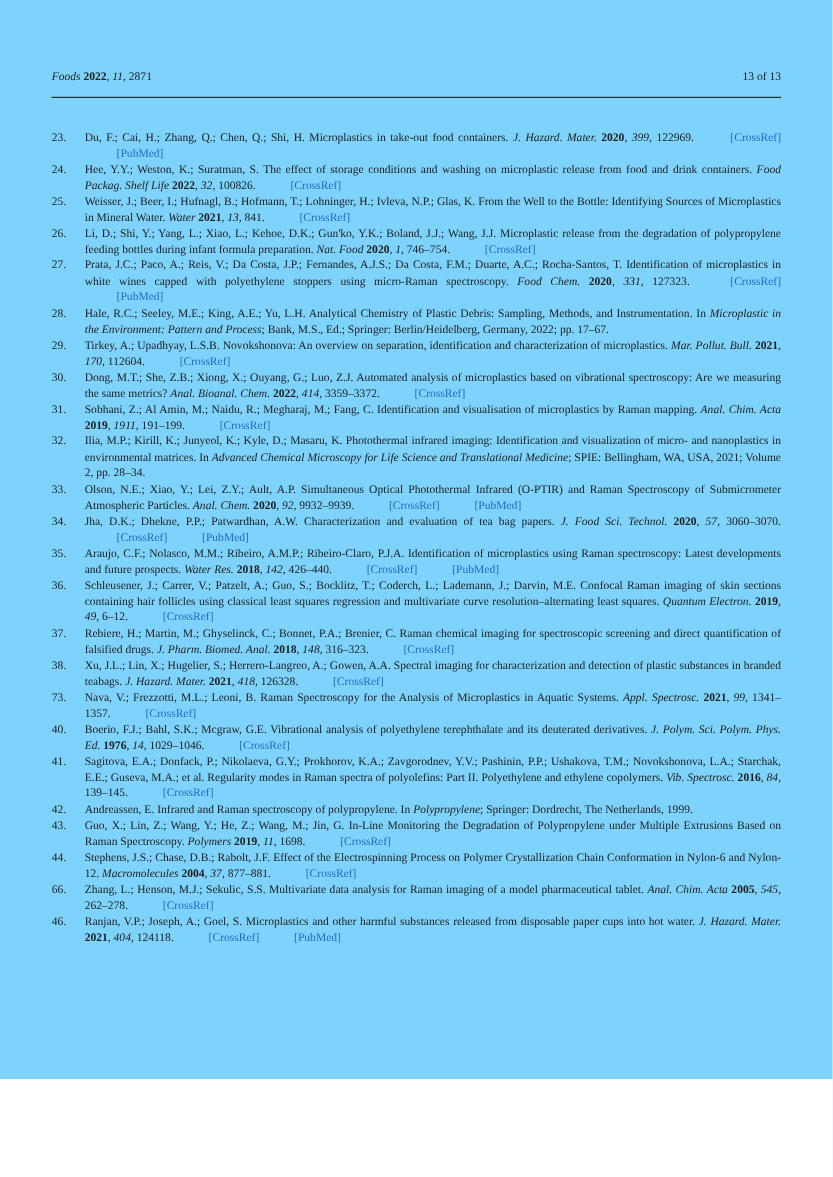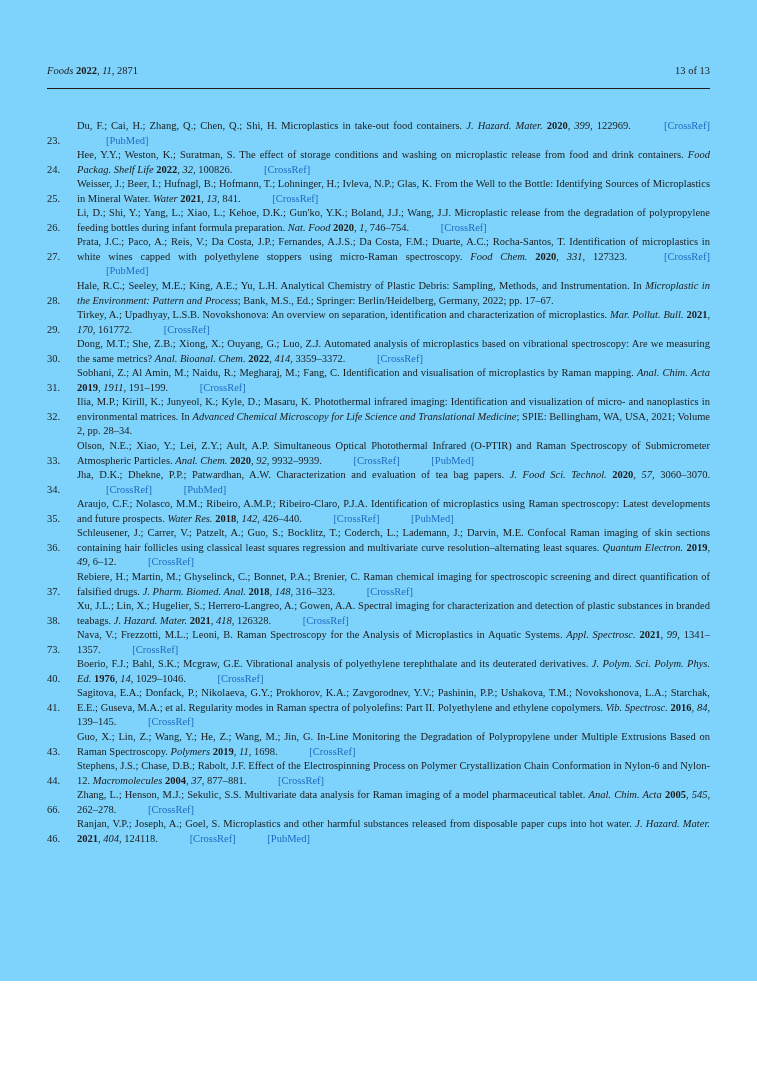--- a/index.html
+++ b/index.html
@@ -42,21 +42,20 @@
   }
   .ref {
     position:relative;
     padding-left:30px;
     text-align:justify;
   }
   .ref-num {
     position:absolute;
     left:0; top:0;
     text-align:right;
-    margin-top:15px;
   }
   .i { font-style:italic; }
   .b { font-weight:bold; }
   a.link {
     color:var(--link-color, #1c6cc0);
     text-decoration:none;
     cursor:pointer;
     margin-left:29px;
   }
 </style>
@@ -72,32 +71,33 @@
 
   <hr class="header-rule">
 
   <div class="refs" id="refs">
       <div class="ref"><span class="ref-num">23.</span><span><span>Du, F.; Cai, H.; Zhang, Q.; Chen, Q.; Shi, H. Microplastics in take-out food containers. </span><span class="i">J. Hazard. Mater.</span><span> </span><span class="b">2020</span><span>, </span><span class="i">399</span><span>, 122969. </span><a class="link" href="#">[CrossRef]</a><span> </span><a class="link" href="#">[PubMed]</a></span></div>
       <div class="ref"><span class="ref-num">24.</span><span><span>Hee, Y.Y.; Weston, K.; Suratman, S. The effect of storage conditions and washing on microplastic release from food and drink containers. </span><span class="i">Food Packag. Shelf Life</span><span> </span><span class="b">2022</span><span>, </span><span class="i">32</span><span>, 100826. </span><a class="link" href="#">[CrossRef]</a></span></div>
       <div class="ref"><span class="ref-num">25.</span><span><span>Weisser, J.; Beer, I.; Hufnagl, B.; Hofmann, T.; Lohninger, H.; Ivleva, N.P.; Glas, K. From the Well to the Bottle: Identifying Sources of Microplastics in Mineral Water. </span><span class="i">Water</span><span> </span><span class="b">2021</span><span>, </span><span class="i">13</span><span>, 841. </span><a class="link" href="#">[CrossRef]</a></span></div>
       <div class="ref"><span class="ref-num">26.</span><span><span>Li, D.; Shi, Y.; Yang, L.; Xiao, L.; Kehoe, D.K.; Gun'ko, Y.K.; Boland, J.J.; Wang, J.J. Microplastic release from the degradation of polypropylene feeding bottles during infant formula preparation. </span><span class="i">Nat. Food</span><span> </span><span class="b">2020</span><span>, </span><span class="i">1</span><span>, 746–754. </span><a class="link" href="#">[CrossRef]</a></span></div>
       <div class="ref"><span class="ref-num">27.</span><span><span>Prata, J.C.; Paco, A.; Reis, V.; Da Costa, J.P.; Fernandes, A.J.S.; Da Costa, F.M.; Duarte, A.C.; Rocha-Santos, T. Identification of microplastics in white wines capped with polyethylene stoppers using micro-Raman spectroscopy. </span><span class="i">Food Chem.</span><span> </span><span class="b">2020</span><span>, </span><span class="i">331</span><span>, 127323. </span><a class="link" href="#">[CrossRef]</a><span> </span><a class="link" href="#">[PubMed]</a></span></div>
       <div class="ref"><span class="ref-num">28.</span><span><span>Hale, R.C.; Seeley, M.E.; King, A.E.; Yu, L.H. Analytical Chemistry of Plastic Debris: Sampling, Methods, and Instrumentation. In </span><span class="i">Microplastic in the Environment: Pattern and Process</span><span>; Bank, M.S., Ed.; Springer: Berlin/Heidelberg, Germany, 2022; pp. 17–67.</span></span></div>
-      <div class="ref"><span class="ref-num">29.</span><span><span>Tirkey, A.; Upadhyay, L.S.B. Novokshonova: An overview on separation, identification and characterization of microplastics. </span><span class="i">Mar. Pollut. Bull.</span><span> </span><span class="b">2021</span><span>, </span><span class="i">170</span><span>, 161772. </span><a class="link" href="#">[CrossRef]</a></span></div>
+      <div class="ref"><span class="ref-num">29.</span><span><span>Tirkey, A.; Upadhyay, L.S.B. Novokshonova: An overview on separation, identification and characterization of microplastics. </span><span class="i">Mar. Pollut. Bull.</span><span> </span><span class="b">2021</span><span>, </span><span class="i">170</span><span>, 112604. </span><a class="link" href="#">[CrossRef]</a></span></div>
       <div class="ref"><span class="ref-num">30.</span><span><span>Dong, M.T.; She, Z.B.; Xiong, X.; Ouyang, G.; Luo, Z.J. Automated analysis of microplastics based on vibrational spectroscopy: Are we measuring the same metrics? </span><span class="i">Anal. Bioanal. Chem.</span><span> </span><span class="b">2022</span><span>, </span><span class="i">414</span><span>, 3359–3372. </span><a class="link" href="#">[CrossRef]</a></span></div>
       <div class="ref"><span class="ref-num">31.</span><span><span>Sobhani, Z.; Al Amin, M.; Naidu, R.; Megharaj, M.; Fang, C. Identification and visualisation of microplastics by Raman mapping. </span><span class="i">Anal. Chim. Acta</span><span> </span><span class="b">2019</span><span>, </span><span class="i">1911</span><span>, 191–199. </span><a class="link" href="#">[CrossRef]</a></span></div>
       <div class="ref"><span class="ref-num">32.</span><span><span>Ilia, M.P.; Kirill, K.; Junyeol, K.; Kyle, D.; Masaru, K. Photothermal infrared imaging: Identification and visualization of micro- and nanoplastics in environmental matrices. In </span><span class="i">Advanced Chemical Microscopy for Life Science and Translational Medicine</span><span>; SPIE: Bellingham, WA, USA, 2021; Volume 2, pp. 28–34.</span></span></div>
       <div class="ref"><span class="ref-num">33.</span><span><span>Olson, N.E.; Xiao, Y.; Lei, Z.Y.; Ault, A.P. Simultaneous Optical Photothermal Infrared (O-PTIR) and Raman Spectroscopy of Submicrometer Atmospheric Particles. </span><span class="i">Anal. Chem.</span><span> </span><span class="b">2020</span><span>, </span><span class="i">92</span><span>, 9932–9939. </span><a class="link" href="#">[CrossRef]</a><span> </span><a class="link" href="#">[PubMed]</a></span></div>
       <div class="ref"><span class="ref-num">34.</span><span><span>Jha, D.K.; Dhekne, P.P.; Patwardhan, A.W. Characterization and evaluation of tea bag papers. </span><span class="i">J. Food Sci. Technol.</span><span> </span><span class="b">2020</span><span>, </span><span class="i">57</span><span>, 3060–3070. </span><a class="link" href="#">[CrossRef]</a><span> </span><a class="link" href="#">[PubMed]</a></span></div>
       <div class="ref"><span class="ref-num">35.</span><span><span>Araujo, C.F.; Nolasco, M.M.; Ribeiro, A.M.P.; Ribeiro-Claro, P.J.A. Identification of microplastics using Raman spectroscopy: Latest developments and future prospects. </span><span class="i">Water Res.</span><span> </span><span class="b">2018</span><span>, </span><span class="i">142</span><span>, 426–440. </span><a class="link" href="#">[CrossRef]</a><span> </span><a class="link" href="#">[PubMed]</a></span></div>
       <div class="ref"><span class="ref-num">36.</span><span><span>Schleusener, J.; Carrer, V.; Patzelt, A.; Guo, S.; Bocklitz, T.; Coderch, L.; Lademann, J.; Darvin, M.E. Confocal Raman imaging of skin sections containing hair follicles using classical least squares regression and multivariate curve resolution–alternating least squares. </span><span class="i">Quantum Electron.</span><span> </span><span class="b">2019</span><span>, </span><span class="i">49</span><span>, 6–12. </span><a class="link" href="#">[CrossRef]</a></span></div>
       <div class="ref"><span class="ref-num">37.</span><span><span>Rebiere, H.; Martin, M.; Ghyselinck, C.; Bonnet, P.A.; Brenier, C. Raman chemical imaging for spectroscopic screening and direct quantification of falsified drugs. </span><span class="i">J. Pharm. Biomed. Anal.</span><span> </span><span class="b">2018</span><span>, </span><span class="i">148</span><span>, 316–323. </span><a class="link" href="#">[CrossRef]</a></span></div>
       <div class="ref"><span class="ref-num">38.</span><span><span>Xu, J.L.; Lin, X.; Hugelier, S.; Herrero-Langreo, A.; Gowen, A.A. Spectral imaging for characterization and detection of plastic substances in branded teabags. </span><span class="i">J. Hazard. Mater.</span><span> </span><span class="b">2021</span><span>, </span><span class="i">418</span><span>, 126328. </span><a class="link" href="#">[CrossRef]</a></span></div>
       <div class="ref"><span class="ref-num">73.</span><span><span>Nava, V.; Frezzotti, M.L.; Leoni, B. Raman Spectroscopy for the Analysis of Microplastics in Aquatic Systems. </span><span class="i">Appl. Spectrosc.</span><span> </span><span class="b">2021</span><span>, </span><span class="i">99</span><span>, 1341–1357. </span><a class="link" href="#">[CrossRef]</a></span></div>
       <div class="ref"><span class="ref-num">40.</span><span><span>Boerio, F.J.; Bahl, S.K.; Mcgraw, G.E. Vibrational analysis of polyethylene terephthalate and its deuterated derivatives. </span><span class="i">J. Polym. Sci. Polym. Phys. Ed.</span><span> </span><span class="b">1976</span><span>, </span><span class="i">14</span><span>, 1029–1046. </span><a class="link" href="#">[CrossRef]</a></span></div>
       <div class="ref"><span class="ref-num">41.</span><span><span>Sagitova, E.A.; Donfack, P.; Nikolaeva, G.Y.; Prokhorov, K.A.; Zavgorodnev, Y.V.; Pashinin, P.P.; Ushakova, T.M.; Novokshonova, L.A.; Starchak, E.E.; Guseva, M.A.; et al. Regularity modes in Raman spectra of polyolefins: Part II. Polyethylene and ethylene copolymers. </span><span class="i">Vib. Spectrosc.</span><span> </span><span class="b">2016</span><span>, </span><span class="i">84</span><span>, 139–145. </span><a class="link" href="#">[CrossRef]</a></span></div>
+      <div class="ref"><span class="ref-num">42.</span><span><span>Andreassen, E. Infrared and Raman spectroscopy of polypropylene. In </span><span class="i">Polypropylene</span><span>; Springer: Dordrecht, The Netherlands, 1999.</span></span></div>
       <div class="ref"><span class="ref-num">43.</span><span><span>Guo, X.; Lin, Z.; Wang, Y.; He, Z.; Wang, M.; Jin, G. In-Line Monitoring the Degradation of Polypropylene under Multiple Extrusions Based on Raman Spectroscopy. </span><span class="i">Polymers</span><span> </span><span class="b">2019</span><span>, </span><span class="i">11</span><span>, 1698. </span><a class="link" href="#">[CrossRef]</a></span></div>
       <div class="ref"><span class="ref-num">44.</span><span><span>Stephens, J.S.; Chase, D.B.; Rabolt, J.F. Effect of the Electrospinning Process on Polymer Crystallization Chain Conformation in Nylon-6 and Nylon-12. </span><span class="i">Macromolecules</span><span> </span><span class="b">2004</span><span>, </span><span class="i">37</span><span>, 877–881. </span><a class="link" href="#">[CrossRef]</a></span></div>
       <div class="ref"><span class="ref-num">66.</span><span><span>Zhang, L.; Henson, M.J.; Sekulic, S.S. Multivariate data analysis for Raman imaging of a model pharmaceutical tablet. </span><span class="i">Anal. Chim. Acta</span><span> </span><span class="b">2005</span><span>, </span><span class="i">545</span><span>, 262–278. </span><a class="link" href="#">[CrossRef]</a></span></div>
       <div class="ref"><span class="ref-num">46.</span><span><span>Ranjan, V.P.; Joseph, A.; Goel, S. Microplastics and other harmful substances released from disposable paper cups into hot water. </span><span class="i">J. Hazard. Mater.</span><span> </span><span class="b">2021</span><span>, </span><span class="i">404</span><span>, 124118. </span><a class="link" href="#">[CrossRef]</a><span> </span><a class="link" href="#">[PubMed]</a></span></div>
     </div>
 
 </div>
 
 </body></html>

